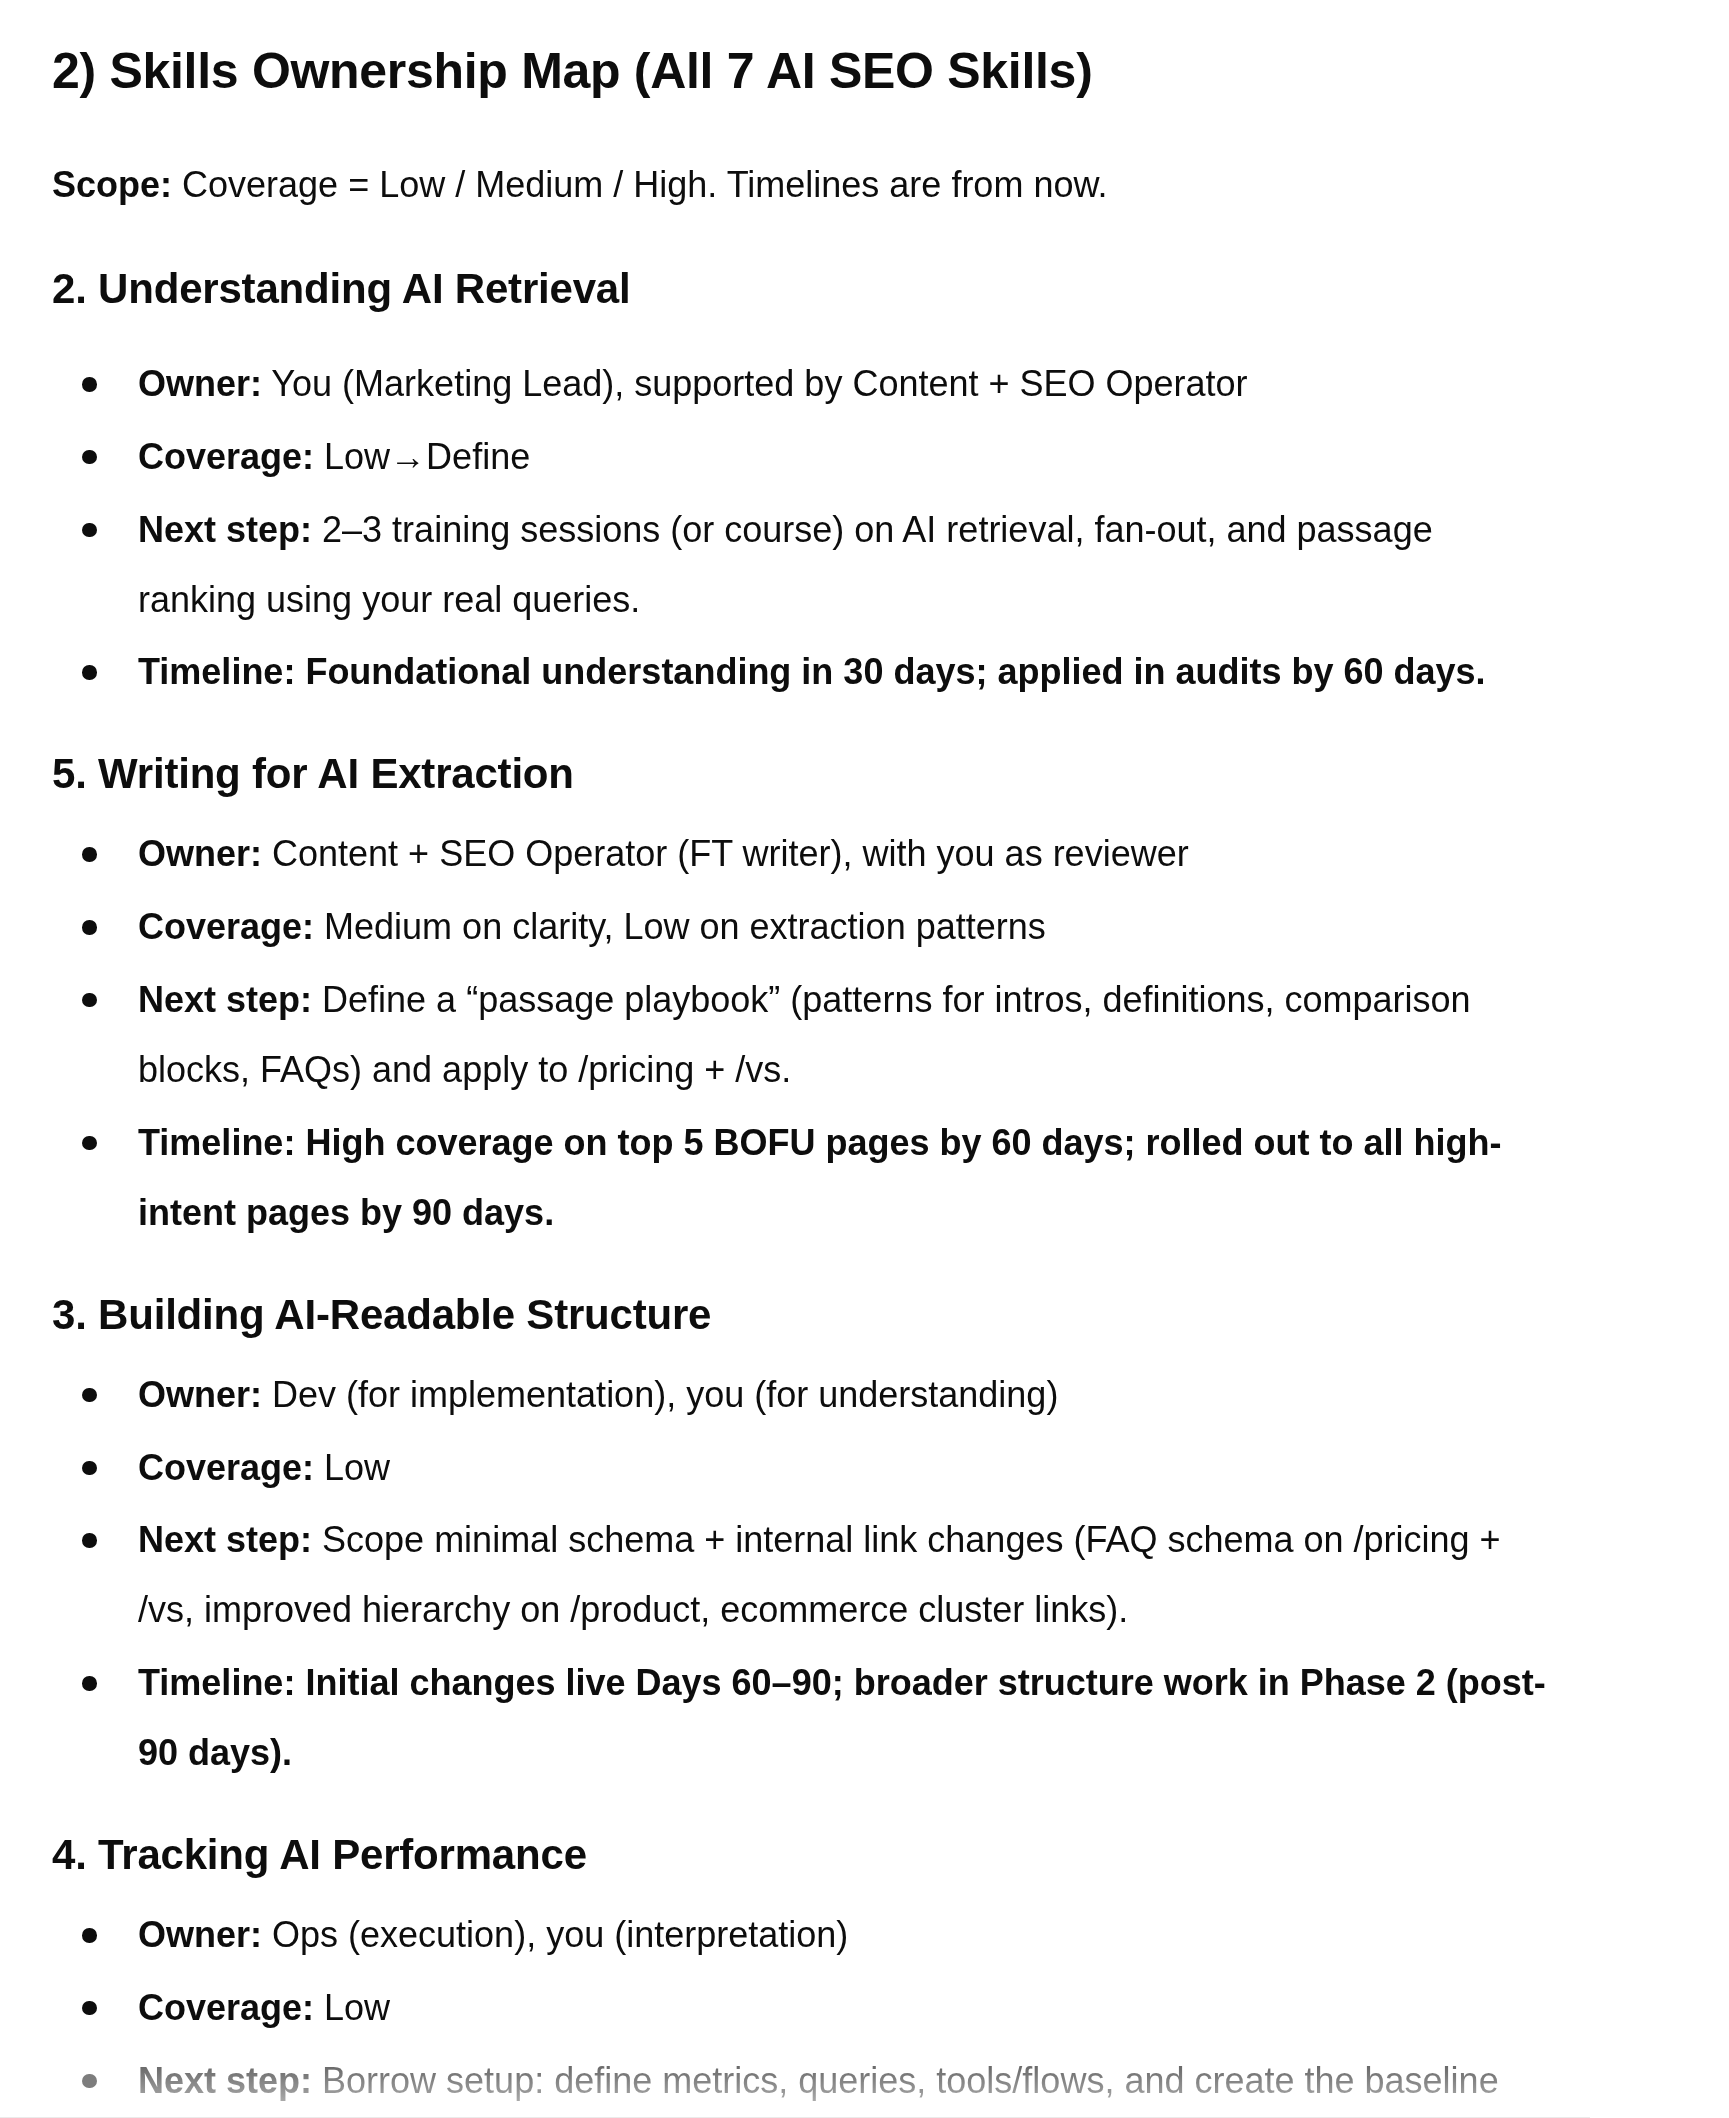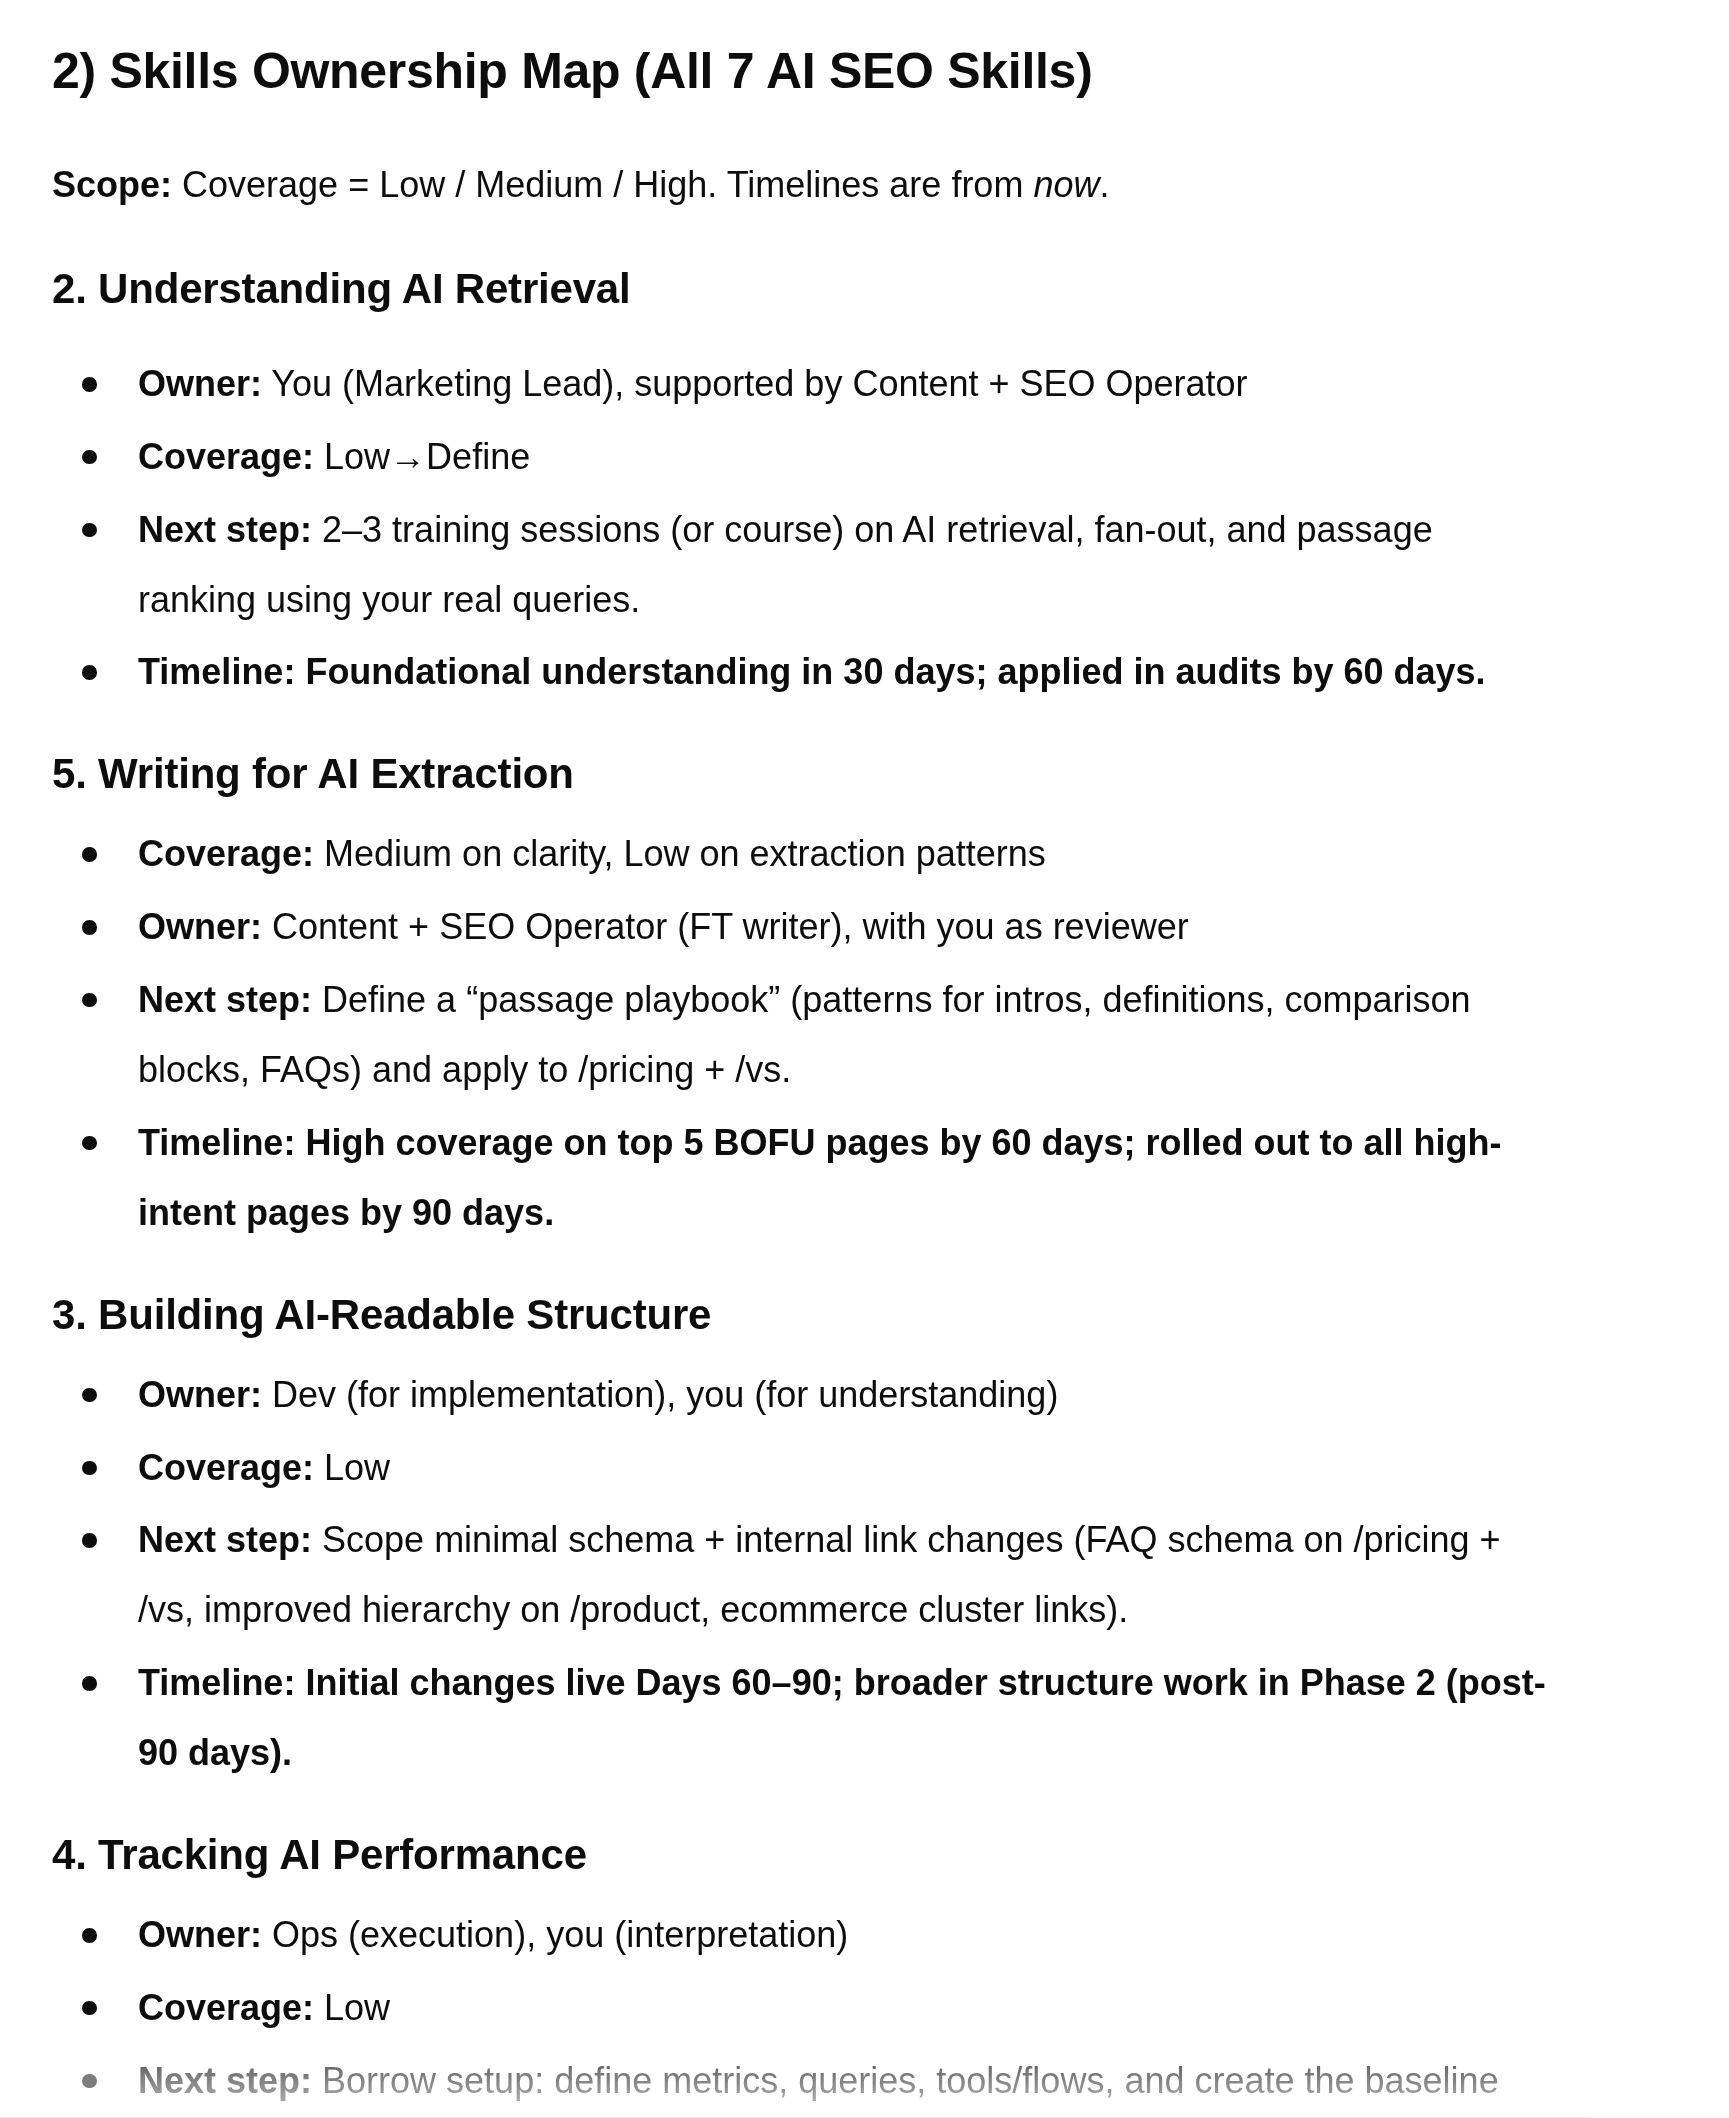--- a/index.html
+++ b/index.html
@@ -24,21 +24,21 @@
     font-weight: 700;
     margin: 0;
     letter-spacing: -0.3px;
   }
   .legend {
     font-size: 36px;
     line-height: 69px;
     margin: 47px 0 0 0;
   }
   .legend .lbl { font-weight: 700; }
-  .legend .ital { font-style: italic; }
+  .legend .ital { }
   .sec-heading {
     font-size: 42px;
     line-height: 54px;
     font-weight: 700;
     margin: 40px 0 18px 0;
     letter-spacing: -0.2px;
   }
   .sec-heading.first { margin-top: 43px; }
   ul.bullets {
     list-style: none;
@@ -93,22 +93,22 @@
   <h3 class="sec-heading first">2. Understanding AI Retrieval</h3>
   <ul class="bullets spaced">
     <li><span class="dot"></span><span class="bullet-label">Owner:</span><span class="bullet-text"> You (Marketing Lead), supported by Content + SEO Operator</span></li>
     <li><span class="dot"></span><span class="bullet-label">Coverage:</span><span class="bullet-text"> Low→Define</span></li>
     <li><span class="dot"></span><span class="bullet-label">Next step:</span><span class="bullet-text"> 2–3 training sessions (or course) on AI retrieval, fan-out, and passage ranking using your real queries.</span></li>
     <li class="bold-all"><span class="dot"></span><span class="bullet-label">Timeline:</span><span class="bullet-text"> Foundational understanding in 30 days; applied in audits by 60 days.</span></li>
   </ul>
 
   <h3 class="sec-heading">5. Writing for AI Extraction</h3>
   <ul class="bullets">
+    <li><span class="dot"></span><span class="bullet-label">Owner:</span><span class="bullet-text"> Content + SEO Operator (FT writer), with you as reviewer</span></li>
     <li><span class="dot"></span><span class="bullet-label">Coverage:</span><span class="bullet-text"> Medium on clarity, Low on extraction patterns</span></li>
-    <li><span class="dot"></span><span class="bullet-label">Owner:</span><span class="bullet-text"> Content + SEO Operator (FT writer), with you as reviewer</span></li>
     <li><span class="dot"></span><span class="bullet-label">Next step:</span><span class="bullet-text"> Define a “passage playbook” (patterns for intros, definitions, comparison blocks, FAQs) and apply to /pricing + /vs.</span></li>
     <li class="bold-all"><span class="dot"></span><span class="bullet-label">Timeline:</span><span class="bullet-text"> High coverage on top 5 BOFU pages by 60 days; rolled out to all high-intent pages by 90 days.</span></li>
   </ul>
 
   <h3 class="sec-heading">3. Building AI-Readable Structure</h3>
   <ul class="bullets">
     <li><span class="dot"></span><span class="bullet-label">Owner:</span><span class="bullet-text"> Dev (for implementation), you (for understanding)</span></li>
     <li><span class="dot"></span><span class="bullet-label">Coverage:</span><span class="bullet-text"> Low</span></li>
     <li><span class="dot"></span><span class="bullet-label">Next step:</span><span class="bullet-text"> Scope minimal schema + internal link changes (FAQ schema on /pricing + /vs, improved hierarchy on /product, ecommerce cluster links).</span></li>
     <li class="bold-all"><span class="dot"></span><span class="bullet-label">Timeline:</span><span class="bullet-text"> Initial changes live Days 60–90; broader structure work in Phase 2 (post-90 days).</span></li>

